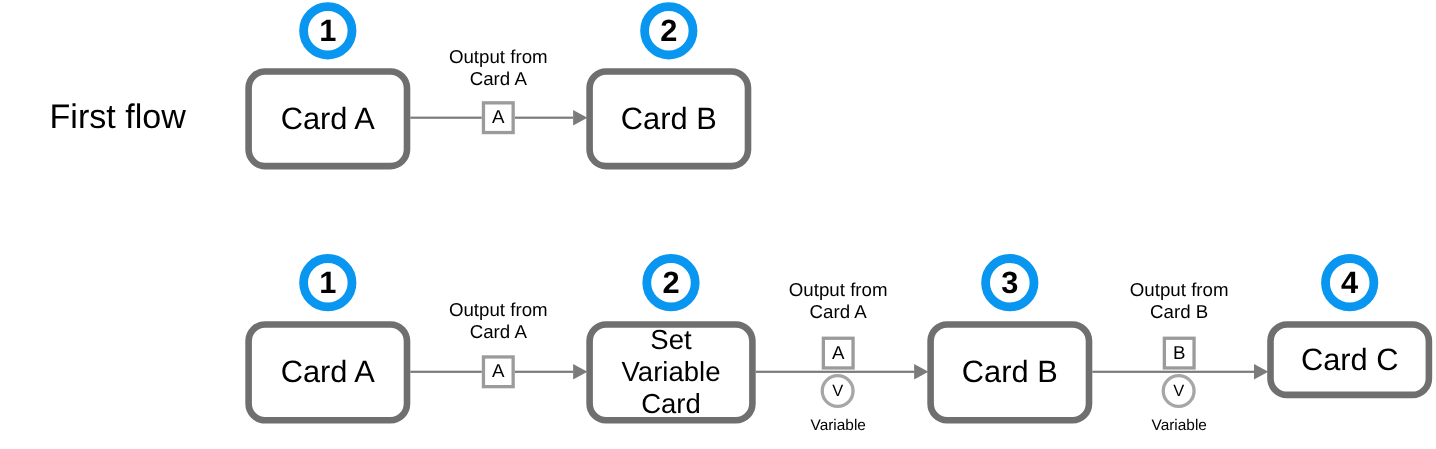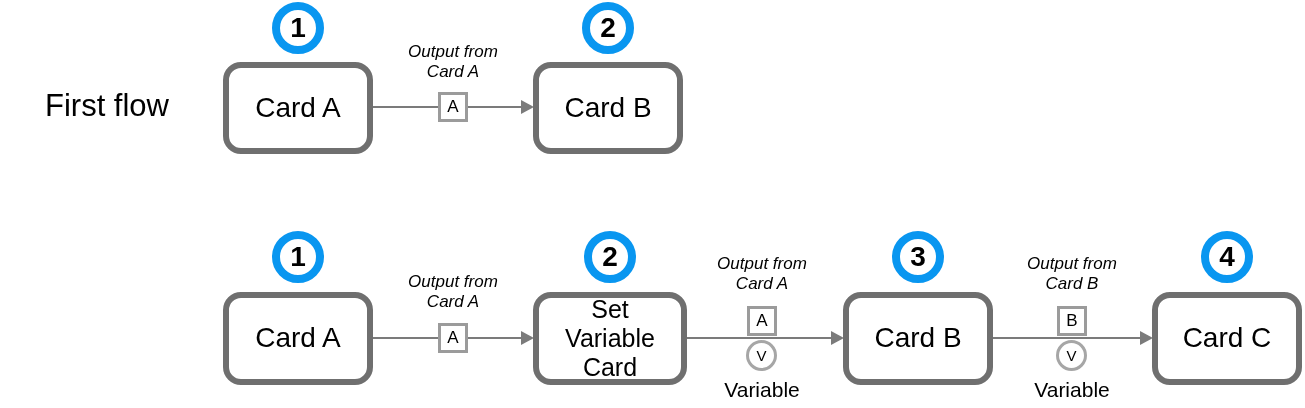--- a/index.html
+++ b/index.html
@@ -89,25 +89,25 @@
     font-size: 15px;
     color: #000;
   }
   .conn-label {
     position: absolute;
     width: 120px;
     font-size: 17px;
     line-height: 20px;
     text-align: center;
   }
-  .conn-label span { display: block; font-style: italic; }
+  .conn-label span { display: block; }
   .var-label {
     position: absolute;
     width: 100px;
-    font-size: 21px;
+    font-size: 14px;
     text-align: center;
   }
 </style>
 </head>
 <body>
 
 <div class="canvas">
 
   <div class="flow-label" style="left:4px; top:88px;margin-left:41px;">First flow</div>
 
@@ -191,17 +191,17 @@
     <span>B</span>
   </div>
   <div class="tag-circle" style="left:1056px; top:340px;">
     <span>V</span>
   </div>
   <div class="var-label" style="left:1022px; top:378px;">Variable</div>
 
   <div class="step-badge" style="left:1201px; top:231px;">
     <span>4</span>
   </div>
-  <div class="card" style="left:1152px; top:292px; height:93px;">
+  <div class="card" style="left:1152px; top:292px; height:70px;">
     <span>Card C</span>
   </div>
 
 </div>
 
 </body></html>

